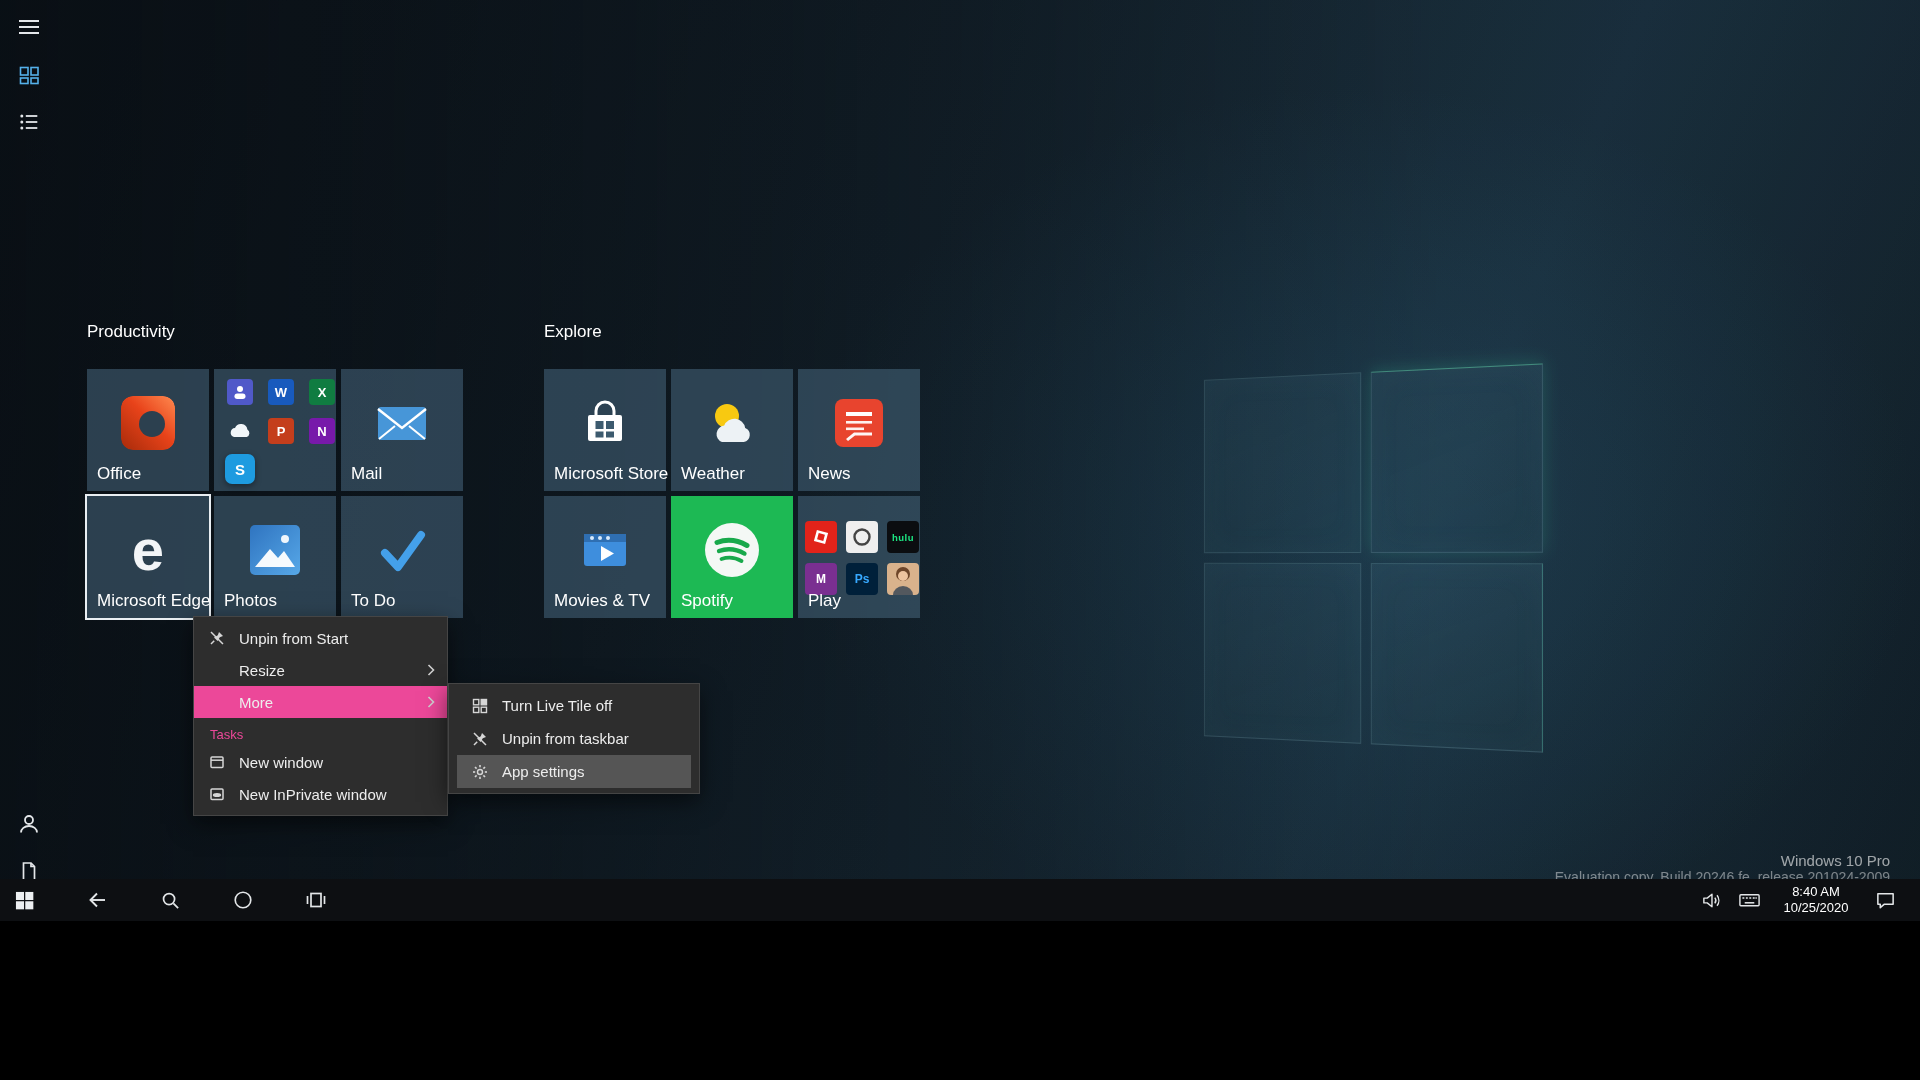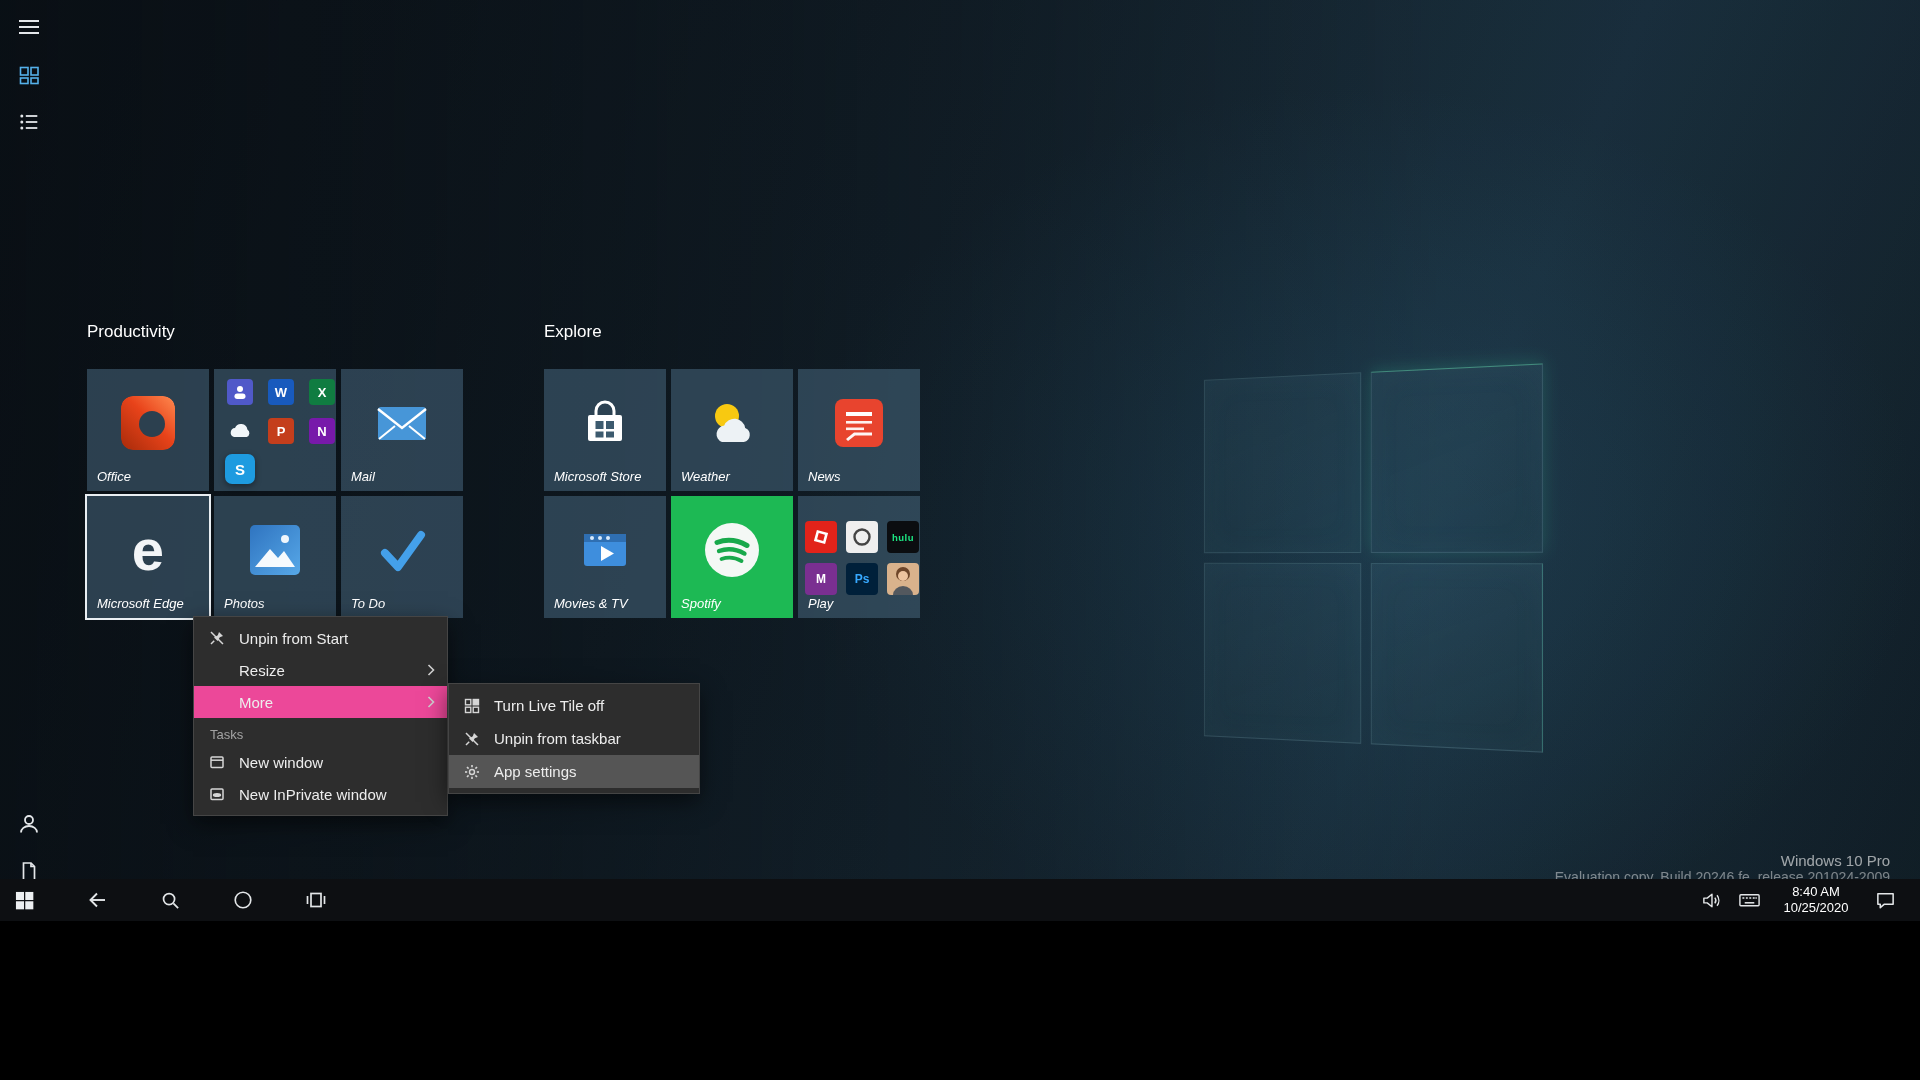--- a/index.html
+++ b/index.html
@@ -31,41 +31,41 @@
   
   .rail-btn{ position:absolute; left:7px; width:44px; height:42px; display:flex; align-items:center; justify-content:center; color:#e4e7ea; z-index:10; cursor:default; }
   .rail-btn.accent{ color:#55b1ea; }
   
   .group{ position:absolute; top:322px; z-index:5; }
   .group-title{ font-size:17px; font-weight:400; color:#fff; height:22px; }
   .tile-grid{ margin-top:25px; display:grid; grid-template-columns:repeat(3,122px); gap:5px; }
   .tile{ position:relative; width:122px; height:122px; background:rgba(66,97,118,0.60); cursor:default; }
   .tile.selected{ outline:2px solid #e9eef2; outline-offset:0; }
   .tile.spotify-bg{ background:#1db954;padding-left:44px; }
-  .tile-label{ position:absolute; left:10px; bottom:7px; font-size:13px; color:#fff; white-space:nowrap;font-style:italic; }
+  .tile-label{ position:absolute; left:10px; bottom:7px; font-size:17px; color:#fff; white-space:nowrap; }
   .tile-icon{ position:absolute; inset:0 0 14px 0; display:flex; align-items:center; justify-content:center; }
   
   .mini-grid{ position:absolute; left:13px; top:10px; display:grid; grid-template-columns:repeat(3,26px); column-gap:15px; row-gap:13px; }
   .mini{ width:26px; height:26px; border-radius:4px; display:flex; align-items:center; justify-content:center; font-weight:bold; font-size:13px; color:#fff; }
   .mini.plain{ background:none; }
   .skype-mini{ position:absolute; left:11px; top:85px; width:30px; height:30px; border-radius:7px; background:#1e9be0; display:flex; align-items:center; justify-content:center; color:#fff; font-weight:bold; font-size:15px; box-shadow:0 2px 6px rgba(0,0,0,0.4); }
   .mini-grid.play{ left:7px; top:25px; grid-template-columns:repeat(3,32px); column-gap:9px; row-gap:10px; }
   .mini.big{ width:32px; height:32px; border-radius:4px; font-size:12px; }
   .mini.hulu{ background:#0b0d10; color:#1ce783; font-size:9.5px; letter-spacing:.5px; }
   .mini.ps{ background:#00203a; color:#37a9ff; }
   
   .ctx-menu{ position:absolute; left:193px; top:616px; width:255px; background:#2d2d2d; border:1px solid #454545; box-shadow:0 8px 22px rgba(0,0,0,0.55); padding:5px 0; z-index:50; }
-  .ctx-submenu{ position:absolute; left:448px; top:683px; width:252px; background:#2d2d2d; border:1px solid #454545; box-shadow:0 8px 22px rgba(0,0,0,0.55); padding:5px 0; z-index:51; }
+  .ctx-submenu{ position:absolute; left:448px; top:683px; width:252px; background:#2d2d2d; border:1px solid #454545; box-shadow:0 8px 22px rgba(0,0,0,0.55); padding:5px 8px; z-index:51; }
   .menu-item{ display:flex; align-items:center; height:32px; padding:0 12px 0 14px; cursor:default; }
   .ctx-submenu .menu-item{ height:33px; }
   .menu-item.hl{ background:#ec4899; }
   .menu-item.hl2{ background:#555555; }
   .mi-icon{ width:18px; display:flex; justify-content:center; align-items:center; margin-right:13px; color:#d6d6d6; }
   .mi-label{ flex:1; font-size:15px; color:#ededed; white-space:nowrap; }
-  .menu-section{ height:28px; display:flex; align-items:flex-end; padding:0 0 4px 16px; font-size:13px; color:#a3a3a3; }
+  .menu-section{ height:28px; display:flex; align-items:flex-end; padding:0 0 4px 16px; font-size:13px; color:#ec4899; }
   .chev{ color:#cfcfcf; display:flex; }
   
   .taskbar{ position:absolute; left:0; bottom:0; width:1920px; height:42px; background:#0d0f12; display:flex; align-items:stretch; z-index:60; }
   .tb-btn{ width:48px; display:flex; align-items:center; justify-content:center; color:#e3e6e8; cursor:default; }
   .tb-btn + .tb-btn{ margin-left:25px; }
   .tray{ margin-left:auto; display:flex; align-items:stretch; padding-right:14px; }
   .tray-btn{ width:38px; display:flex; align-items:center; justify-content:center; color:#e3e6e8; cursor:default; }
   .clock{ width:96px; display:flex; flex-direction:column; align-items:center; justify-content:center; color:#fff; font-size:13px; line-height:16px; cursor:default; }
   
   .build-mark{ position:absolute; right:30px; bottom:36px; text-align:right; z-index:40; }

